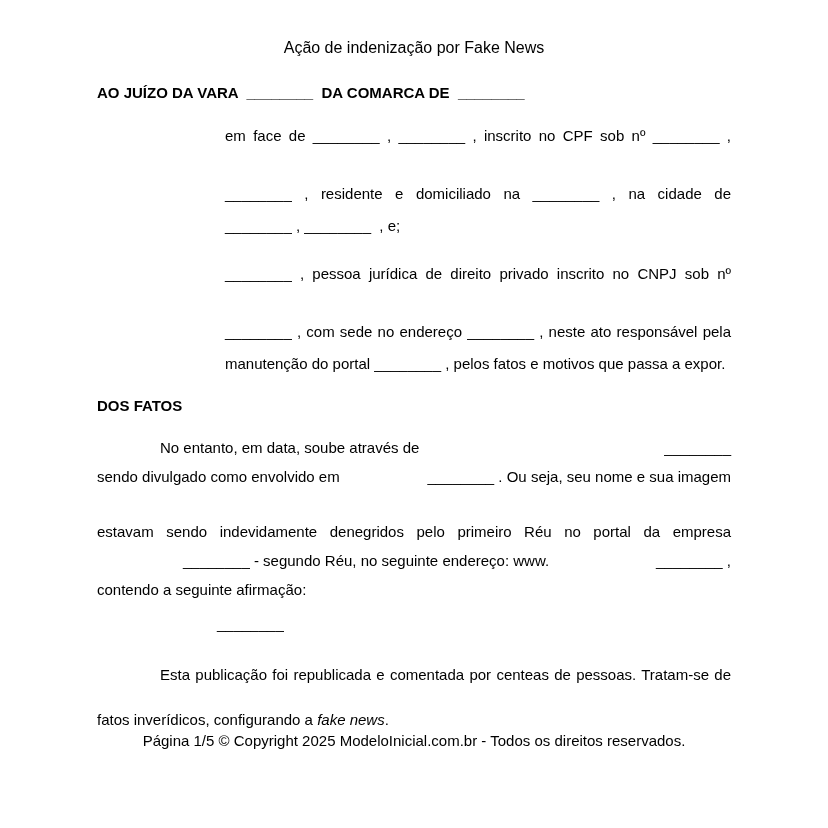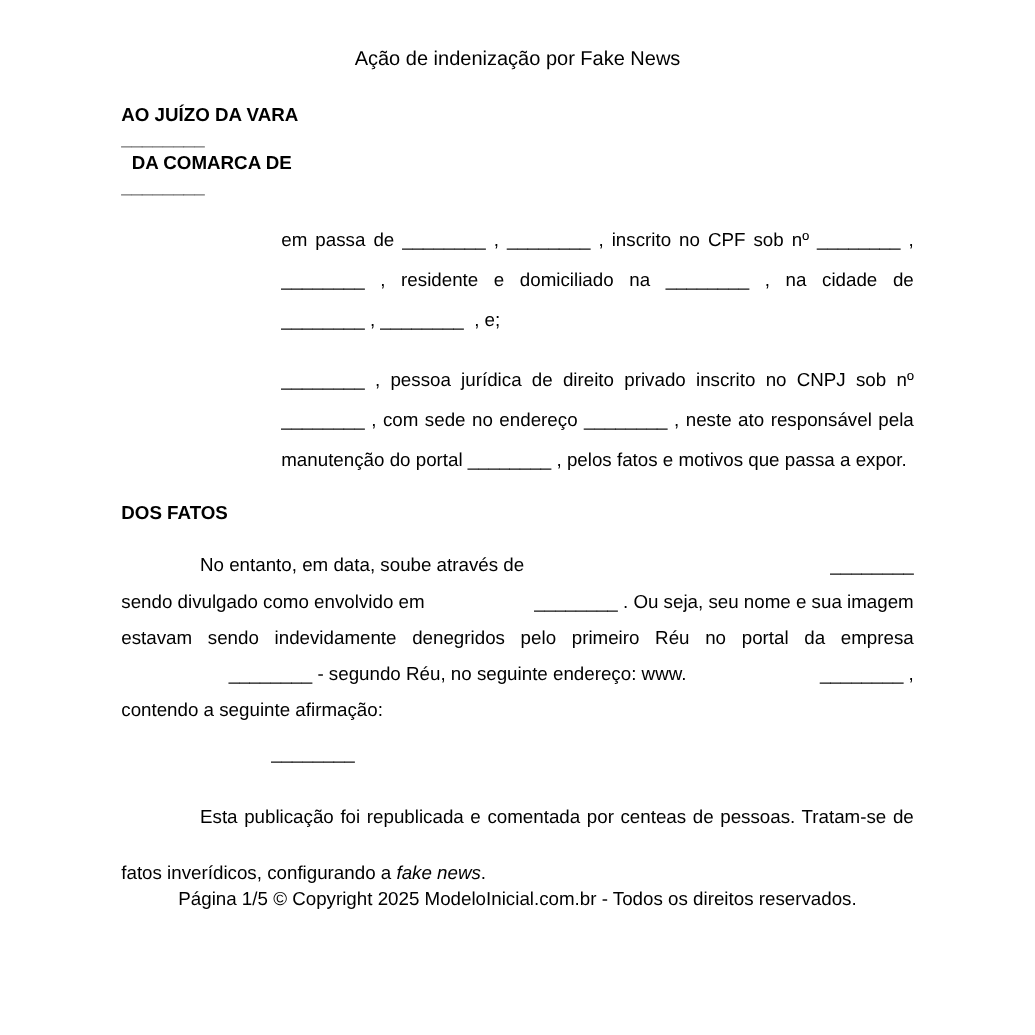--- a/index.html
+++ b/index.html
@@ -14,24 +14,24 @@
     font-size: 15px;
     box-sizing: border-box;
     padding: 38px 97px 0 97px;
     overflow: hidden;
   }
   .line { width: 100%; }
   .lh19 { line-height: 19px; }
   .lh22 { line-height: 22px; }
   .lh29 { line-height: 29px; }
   .lh32 { line-height: 32px; }
-  .bold { font-weight: bold; flex-direction: column; }
+  .bold { font-weight: bold; }
   .block { width: auto; margin-left: 128px; }
   .center { text-align: center; }
-  .jw { text-align: justify; text-align-last: justify; }
+  .jw { text-align: justify; text-align-last: justify; margin-top: 26px; }
   .flex { display: flex; align-items: baseline; }
   .flex .seg { white-space: pre; flex: 0 0 auto; }
   .gap { flex: 1 1 0; min-width: 8px; }
   .sp { display: inline-block; flex: 0 0 auto; }
   .title { font-size: 16px; }
   .footer-line { }
   em { font-style: italic; margin-top: 23px; }
 </style>
 </head>
 <body>
@@ -39,21 +39,21 @@
 <div class="page">
   <div class="line center title lh19">Ação de indenização por Fake News</div>
 
   <div id="doc-lines">
       <div class="line flex bold lh19" style="margin-top: 26px;">
         <span class="seg">AO JUÍZO DA VARA  </span>
         <span class="seg blank">________</span>
         <span class="seg">  DA COMARCA DE  </span>
         <span class="seg blank">________</span>
       </div>
-      <div class="line jw block lh32" style="margin-top: 18px;"><span class="seg">em passa de </span><span class="seg blank">________</span><span class="seg"> , </span><span class="seg blank">________</span><span class="seg"> , inscrito no CPF sob nº </span><span class="seg blank">________</span><span class="seg"> ,</span></div>
+      <div class="line jw block lh32" style="margin-top: 18px;"><span class="seg">em face de </span><span class="seg blank">________</span><span class="seg"> , </span><span class="seg blank">________</span><span class="seg"> , inscrito no CPF sob nº </span><span class="seg blank">________</span><span class="seg"> ,</span></div>
       <div class="line jw block lh32"><span class="seg blank">________</span><span class="seg"> , residente e domiciliado na </span><span class="seg blank">________</span><span class="seg"> , na cidade de</span></div>
       <div class="line flex block lh32">
         <span class="seg blank">________</span>
         <span class="seg"> , </span>
         <span class="seg blank">________</span>
         <span class="seg">  , e;</span>
       </div>
       <div class="line jw block lh32" style="margin-top: 16px;"><span class="seg blank">________</span><span class="seg"> , pessoa jurídica de direito privado inscrito no CNPJ sob nº</span></div>
       <div class="line jw block lh32"><span class="seg blank">________</span><span class="seg"> , com sede no endereço </span><span class="seg blank">________</span><span class="seg"> , neste ato responsável pela</span></div>
       <div class="line flex block lh32">

